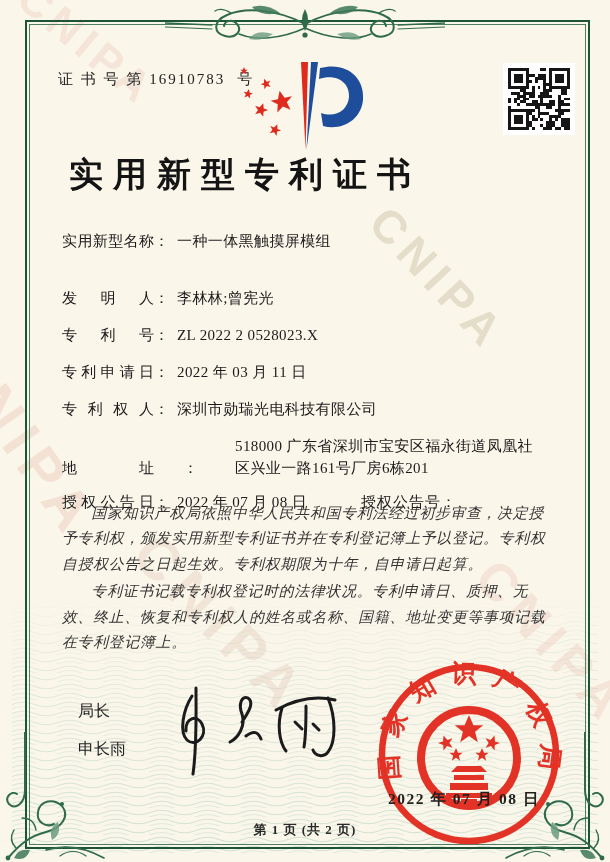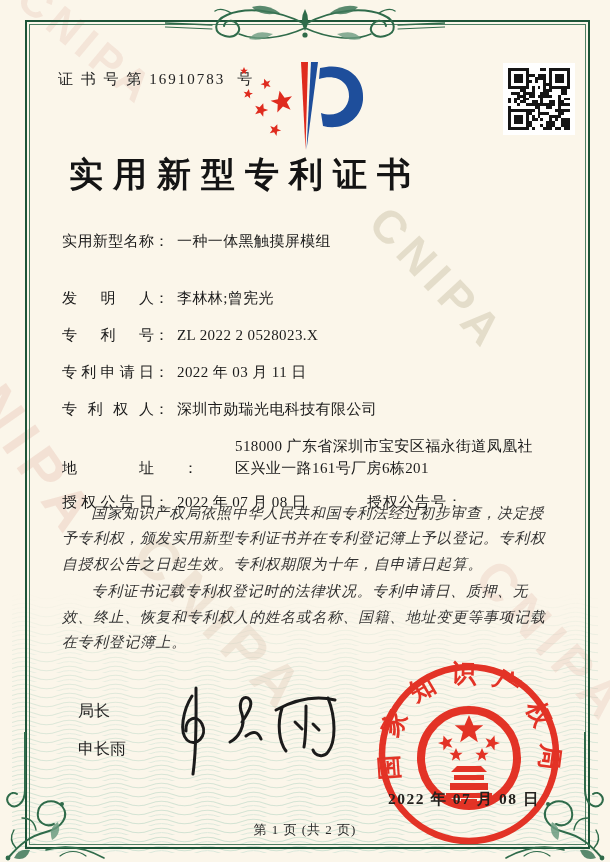--- a/index.html
+++ b/index.html
@@ -22,35 +22,35 @@
          font-size:34px;font-weight:700;letter-spacing:10px;color:#141414;}
   
   .fields{position:absolute;left:62px;top:230px;width:486px;font-size:15px;color:#1b1b1b;}
   .frow{display:flex;align-items:flex-end;margin-bottom:15px;line-height:22px;}
   .mb-lg{margin-bottom:35px;}
   .addr{margin-bottom:12px;gap:29px;}
   .flabel{width:92px;flex:none;text-align:justify;text-align-last:justify;}
   .fcolon{flex:none;margin-right:8px;}
   .fvalue{flex:1;letter-spacing:.4px;}
   .fvalue-fixed{flex:none;width:170px;letter-spacing:.4px;}
-  .flabel2{flex:none;letter-spacing:1px;margin-left:20px;}
+  .flabel2{flex:none;letter-spacing:1px;margin-left:14px;}
   
   .body-text{position:absolute;left:62px;top:499px;width:488px;font-size:14.8px;
              line-height:1.72;color:#333;font-style:italic;letter-spacing:.8px;}
   .body-text p{margin:2px 0 2px 0;text-indent:2em;}
   
   .director{position:absolute;left:62px;top:701px;font-size:16px;color:#222;margin-left:16px;}
   .director .d-name{margin-top:17px;}
   .sig-svg{position:absolute;left:158px;top:684px;}
   .seal{position:absolute;left:374px;top:659px;opacity:.94;}
   .seal-date{position:absolute;left:388px;top:789px;width:185px;font-size:15.5px;
              font-weight:700;letter-spacing:1.5px;color:#23211e;}
   
   .footer{position:absolute;left:0;top:821px;width:610px;text-align:center;
-          font-size:13px;letter-spacing:1px;color:#2a2a2a;}
+          font-size:13px;letter-spacing:1px;color:#2a2a2a;font-weight:bold;}
   
   .wm{position:absolute;font-family:"Liberation Sans","DejaVu Sans",sans-serif;
       font-weight:700;pointer-events:none;user-select:none;}
   .wm1{left:398px;top:196px;font-size:46px;letter-spacing:7px;color:rgba(196,184,156,.40);
        transform:rotate(47deg);transform-origin:left top;}
   .wm2{left:-14px;top:330px;font-size:58px;letter-spacing:9px;color:rgba(228,185,170,.34);
        transform:rotate(55deg);transform-origin:left top;}
   .wm3{left:168px;top:520px;font-size:58px;letter-spacing:9px;color:rgba(214,190,168,.30);
        transform:rotate(46deg);transform-origin:left top;}
   .wm4{left:508px;top:548px;font-size:52px;letter-spacing:8px;color:rgba(230,188,174,.30);

